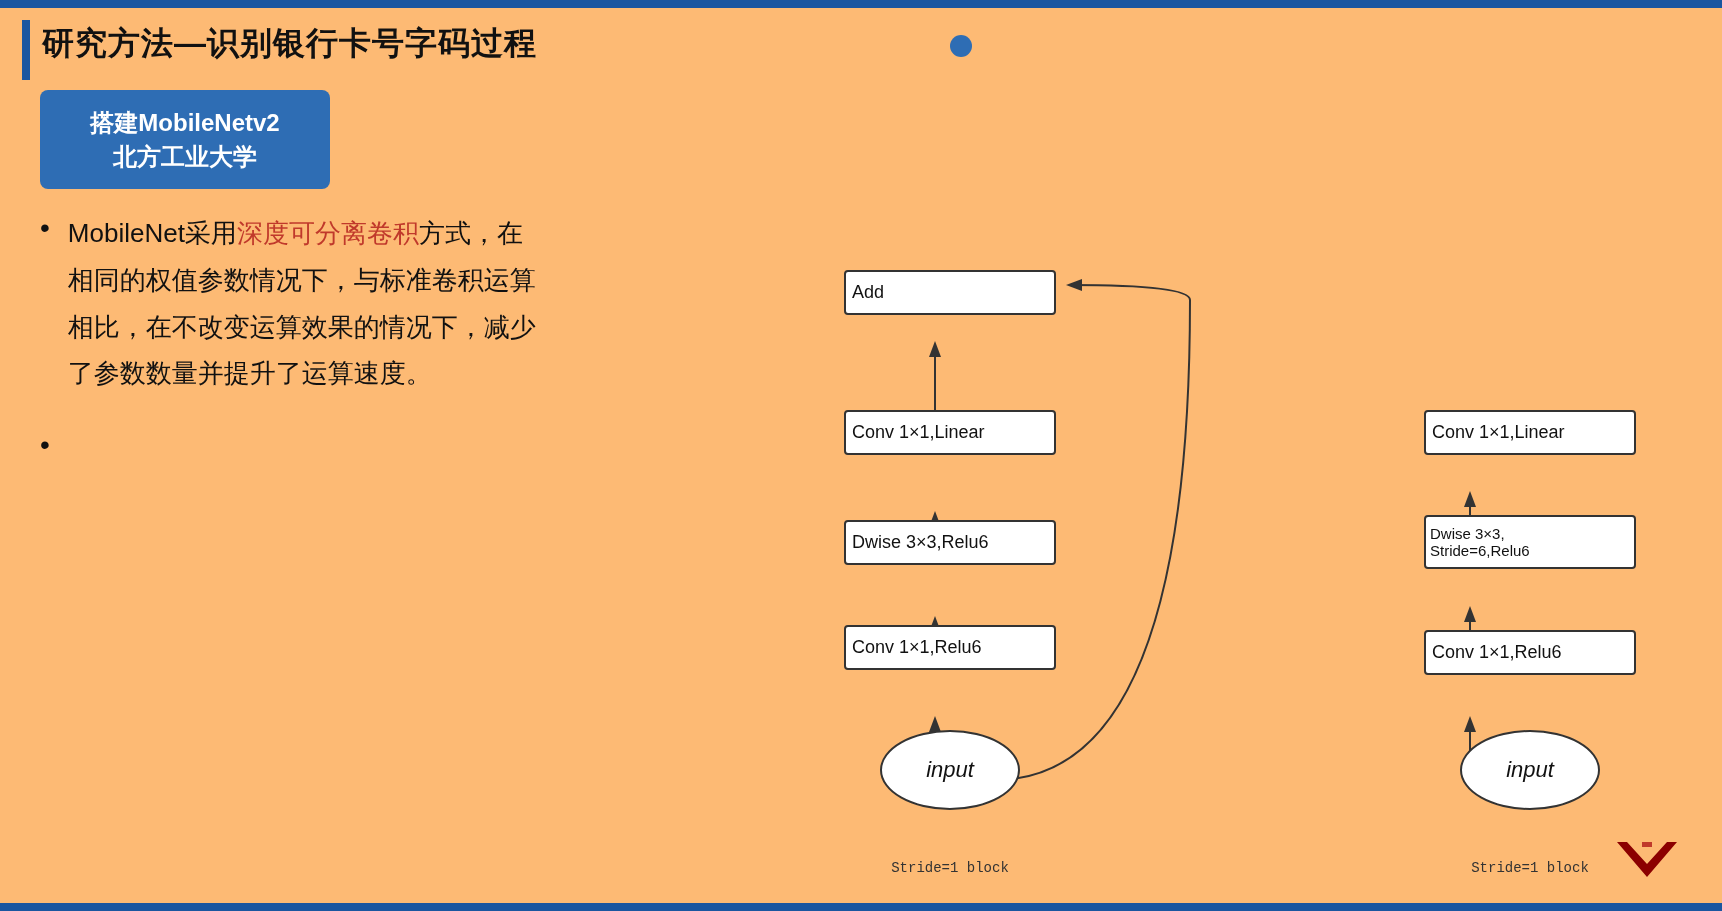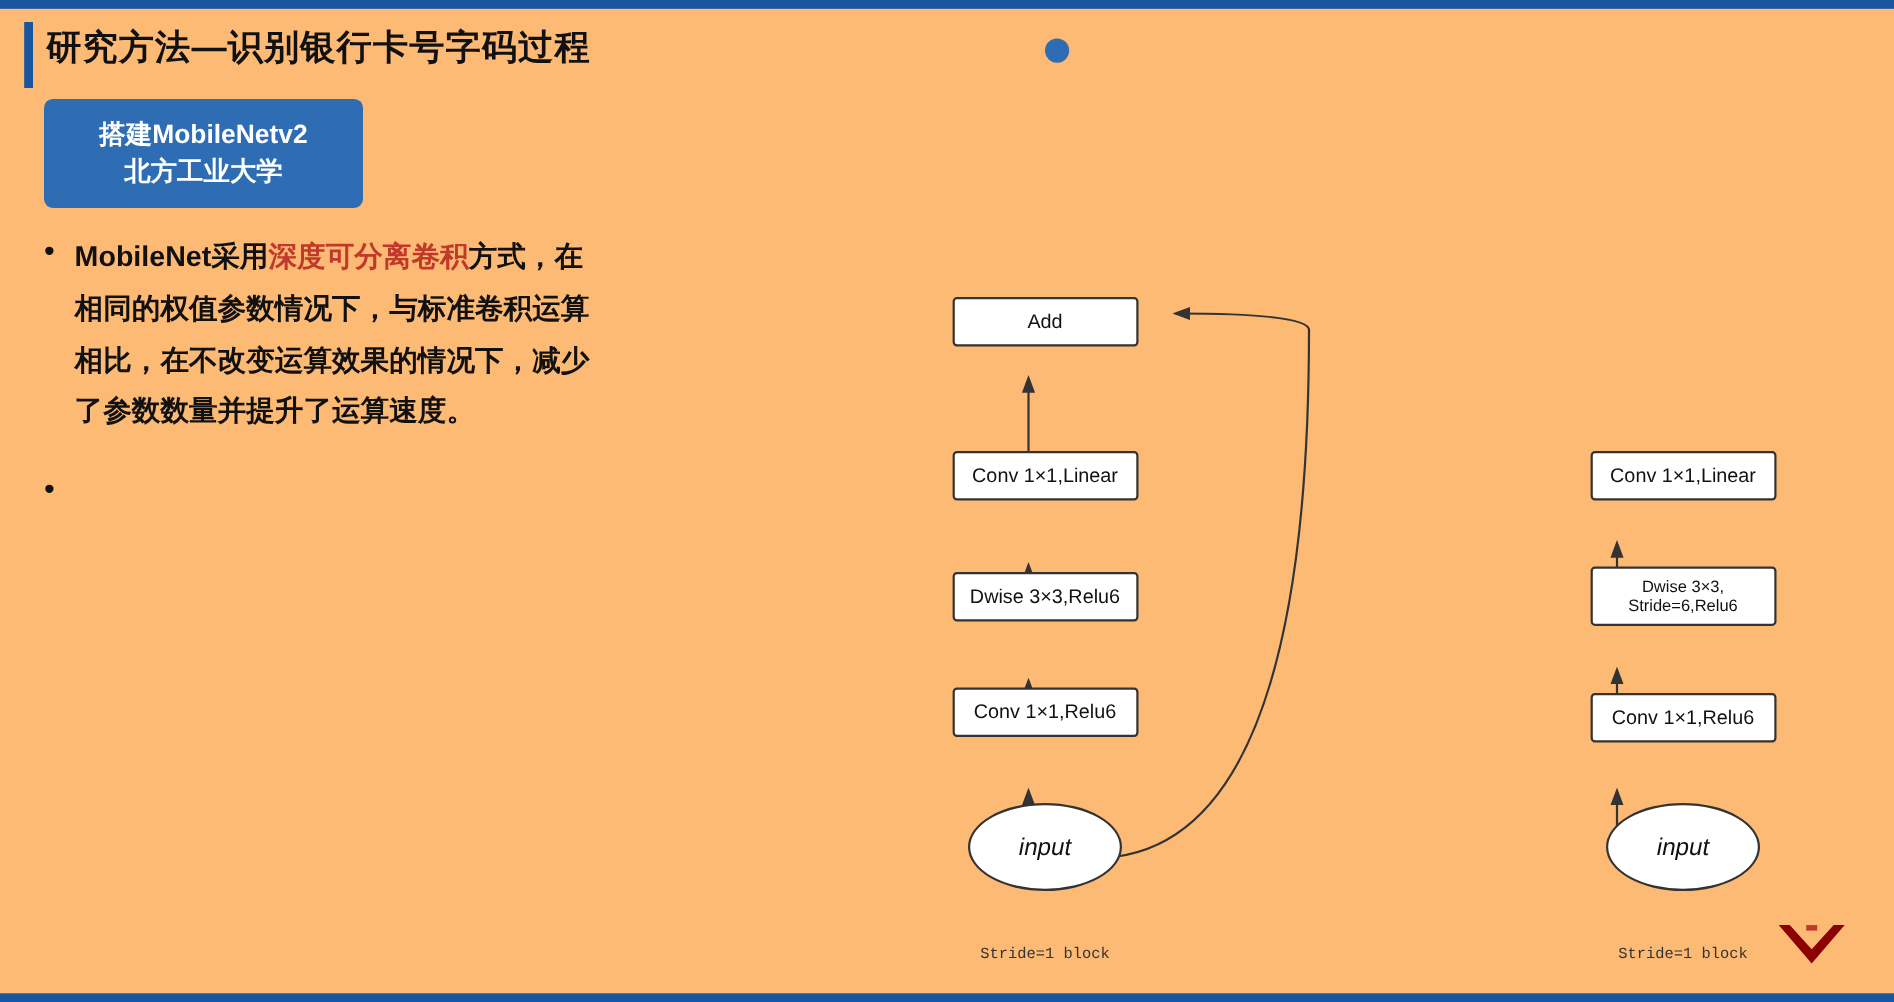--- a/index.html
+++ b/index.html
@@ -102,21 +102,20 @@
       color: #111;
       margin-right: 18px;
       margin-top: 2px;
       flex-shrink: 0;
     }
 
     .bullet-text {
       font-size: 26px;
       color: #111;
       line-height: 1.8;
-      font-weight: bold;
     }
 
     .highlight-red {
       color: #c0392b;
     }
 
     .bullet-spacer {
       height: 30px;
     }
 
@@ -152,27 +151,26 @@
     .diagram-right {
       position: absolute;
       right: 20px;
       top: 20px;
       width: 220px;
     }
 
     .diag-box {
       border: 2px solid #333;
       background: #fff;
-      text-align: center;
       font-size: 18px;
       color: #111;
       padding: 10px 6px;
       border-radius: 4px;
       margin: 0 auto;
-      width: 169px;
+      width: 212px;
     }
 
     .diag-ellipse {
       border: 2px solid #333;
       background: #fff;
       text-align: center;
       font-size: 22px;
       color: #111;
       padding: 14px 10px;
       border-radius: 50%;

